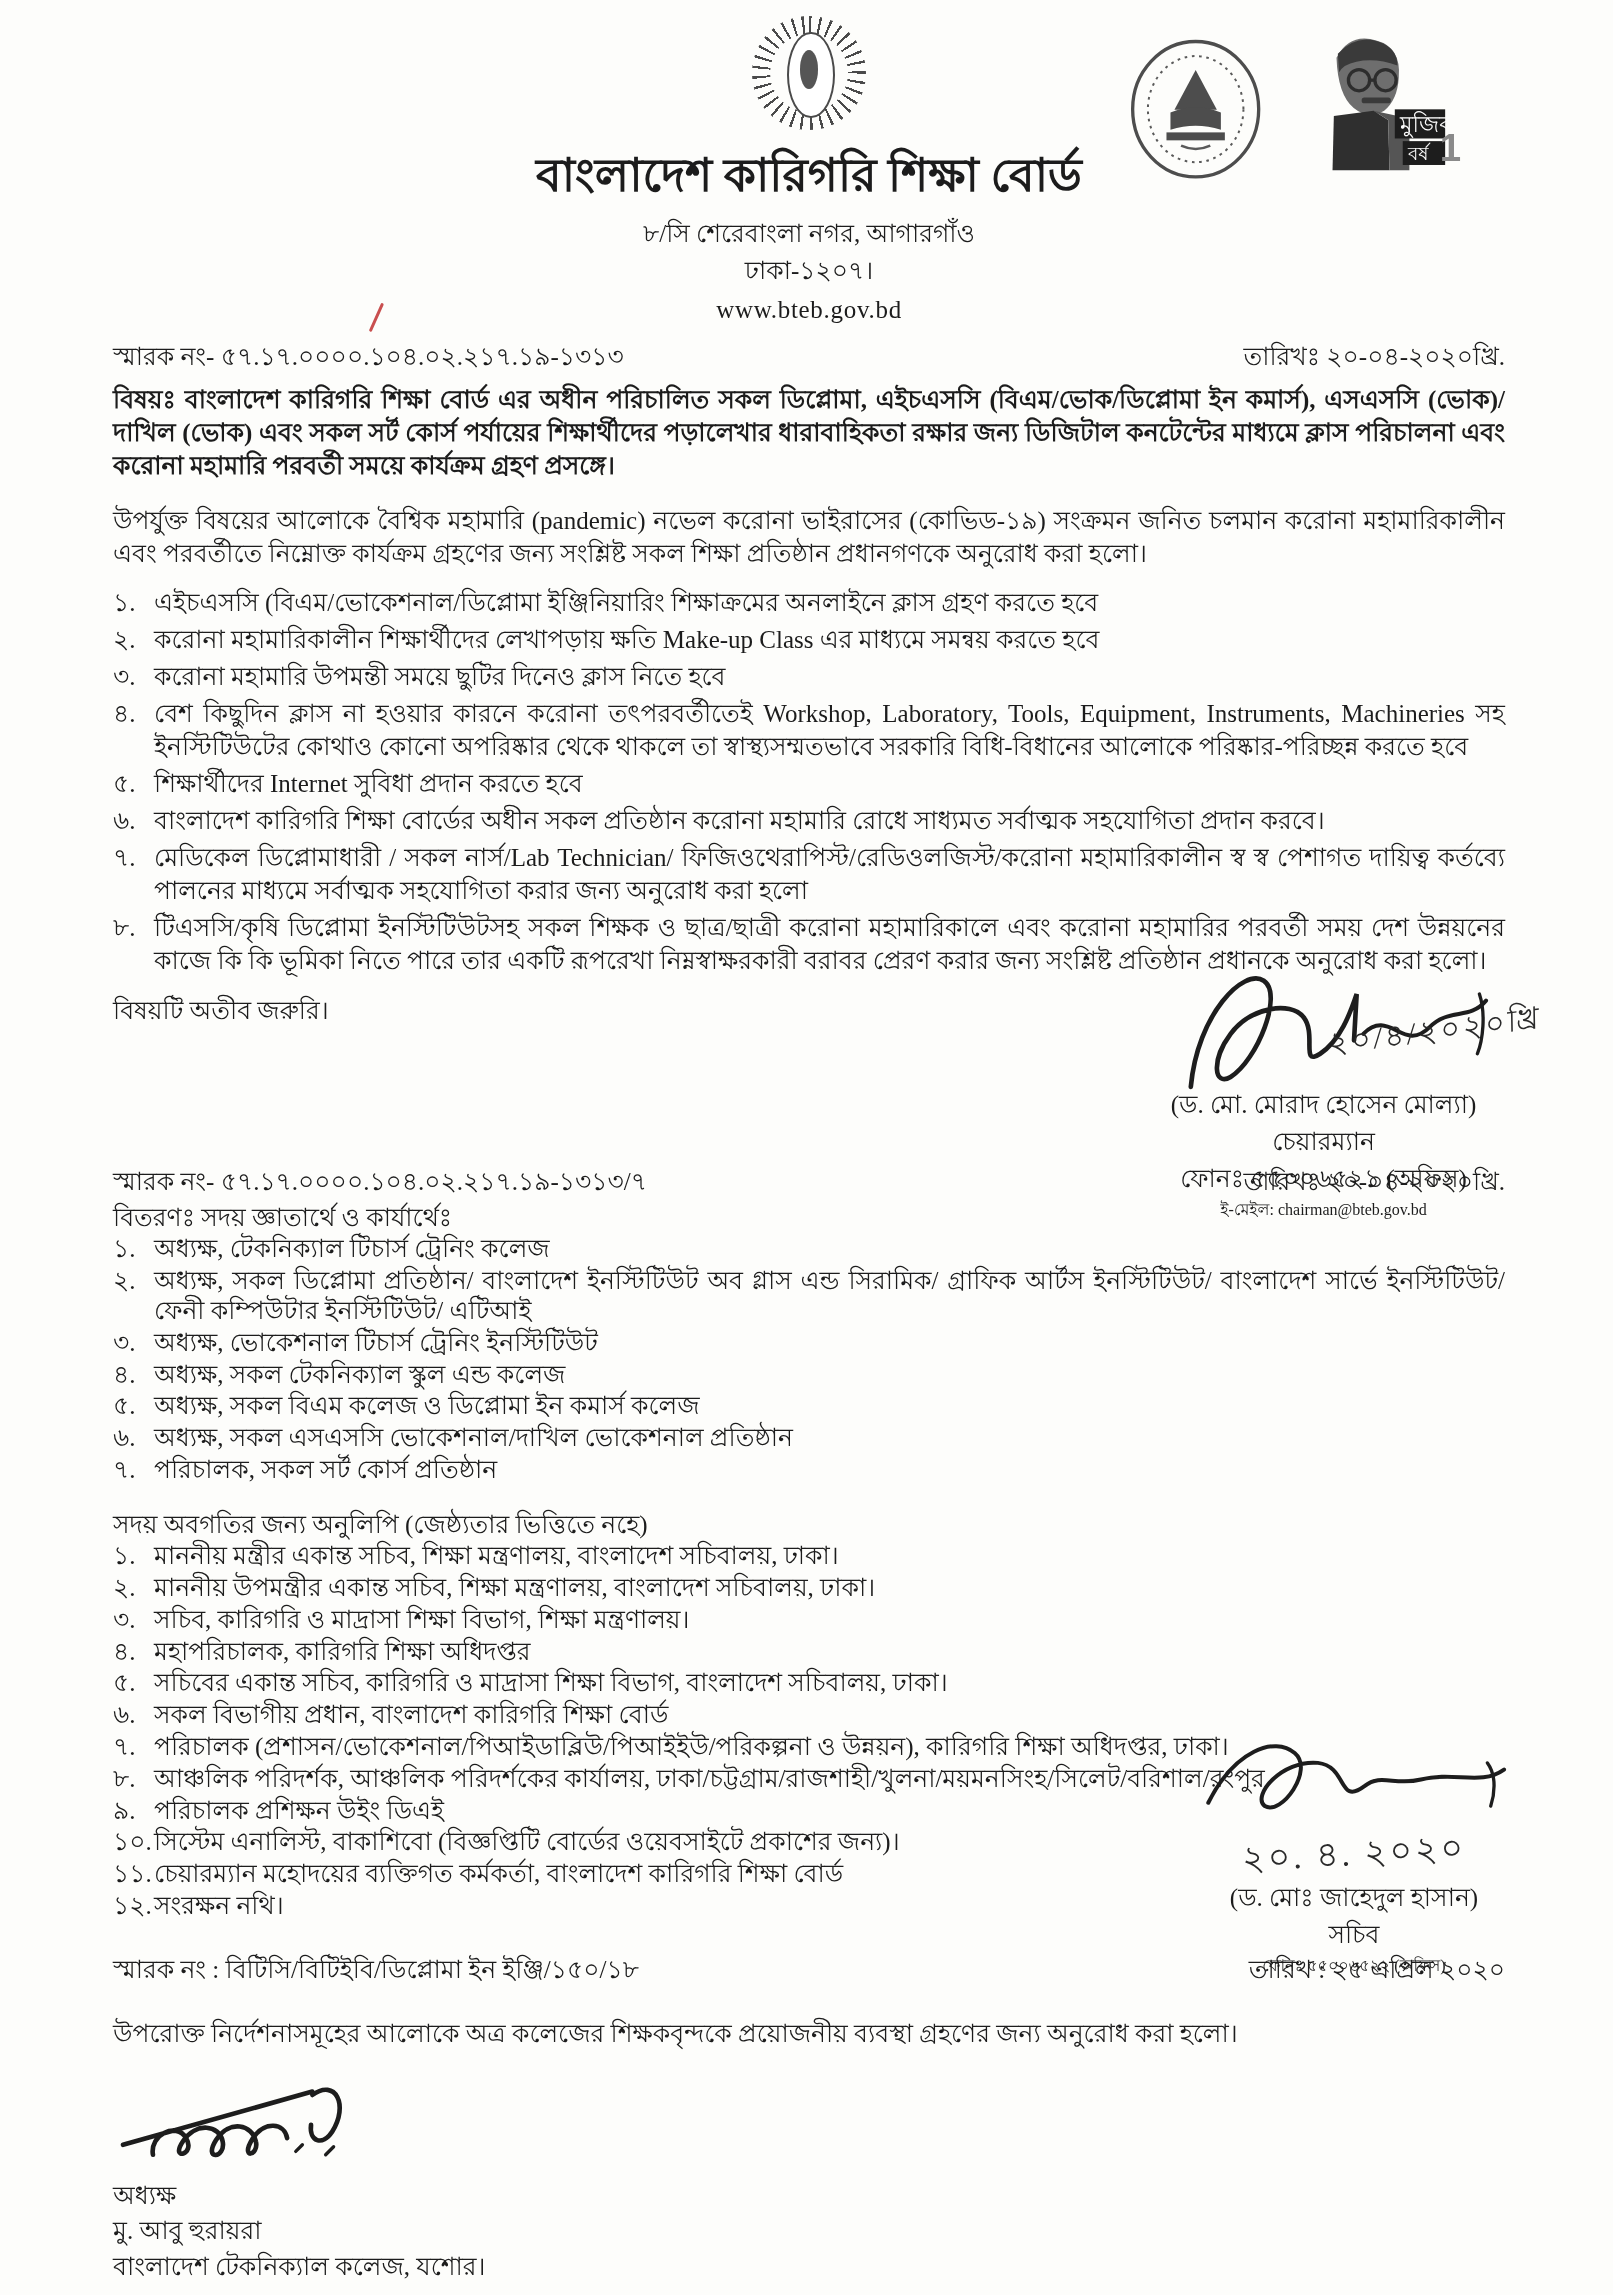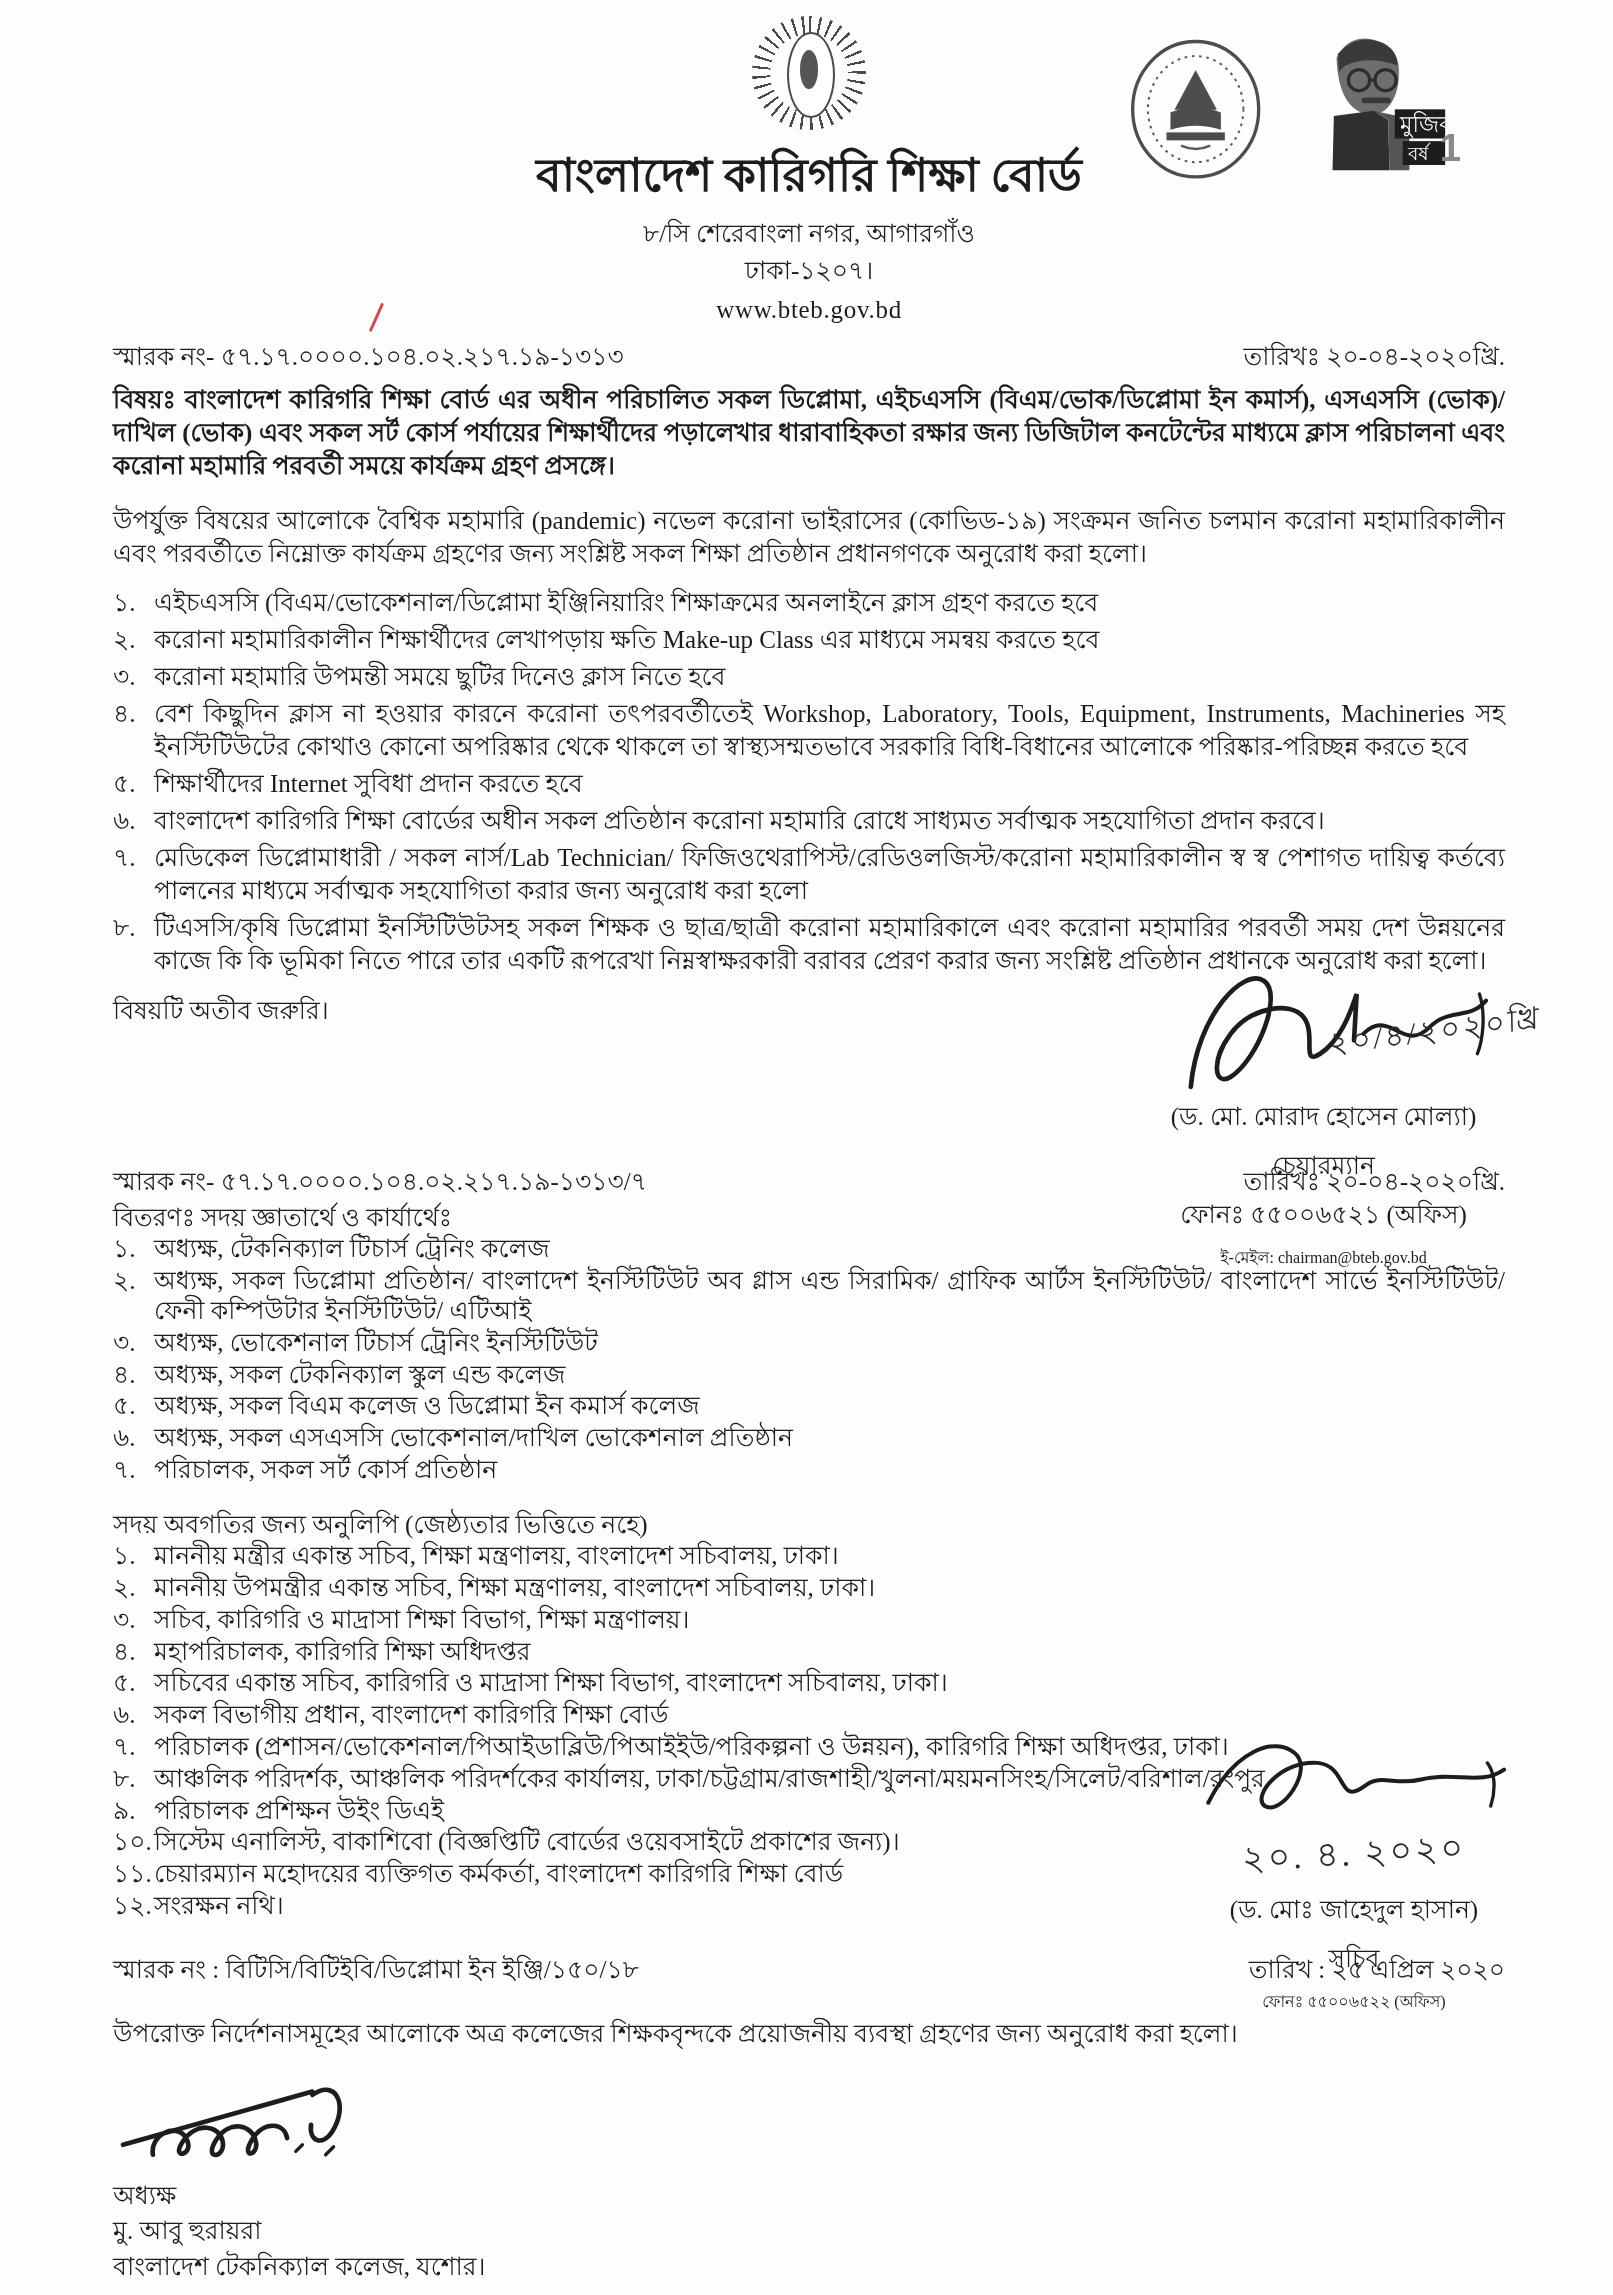--- a/index.html
+++ b/index.html
@@ -35,21 +35,21 @@
   
   .subject{font-weight:bold;text-align:justify;margin:9.3px 0 0;}
   .intro{text-align:justify;margin:22.6px 0 0;}
   .list{margin-top:16px;}
   .li{display:flex;margin-bottom:4px;}
   .li .num{flex:0 0 41px;}
   .li .txt{flex:1;text-align:justify;}
   .urgent{font-weight:normal;margin-top:17px;}
   
   .sig-block{position:absolute;text-align:center;}
-  .sig-block .line{margin-top:16px;}
+  .sig-block .line{margin-top:4px;}
   .sig-chairman{top:954px;right:78px;width:425px;}
   .sig-chairman svg.sig{display:block;margin:0 auto -22.6px;}
   .hand-date{font-size:30.5px;transform:rotate(-7deg) skewX(-6deg);
     color:#2a2a2a;letter-spacing:2.7px;}
   .hand-date.ch{position:absolute;right:-6.6px;top:57px;}
   .sig-secretary{top:1723px;right:61px;width:398px;}
   .sig-secretary svg.sig{display:block;margin:0 auto -4px;}
   .hand-date.sec{transform:rotate(-3deg);font-size:35px;margin-top:-5.3px;}
   .small{font-size:16px;}
   .email{font-family:"Liberation Serif", serif;}

